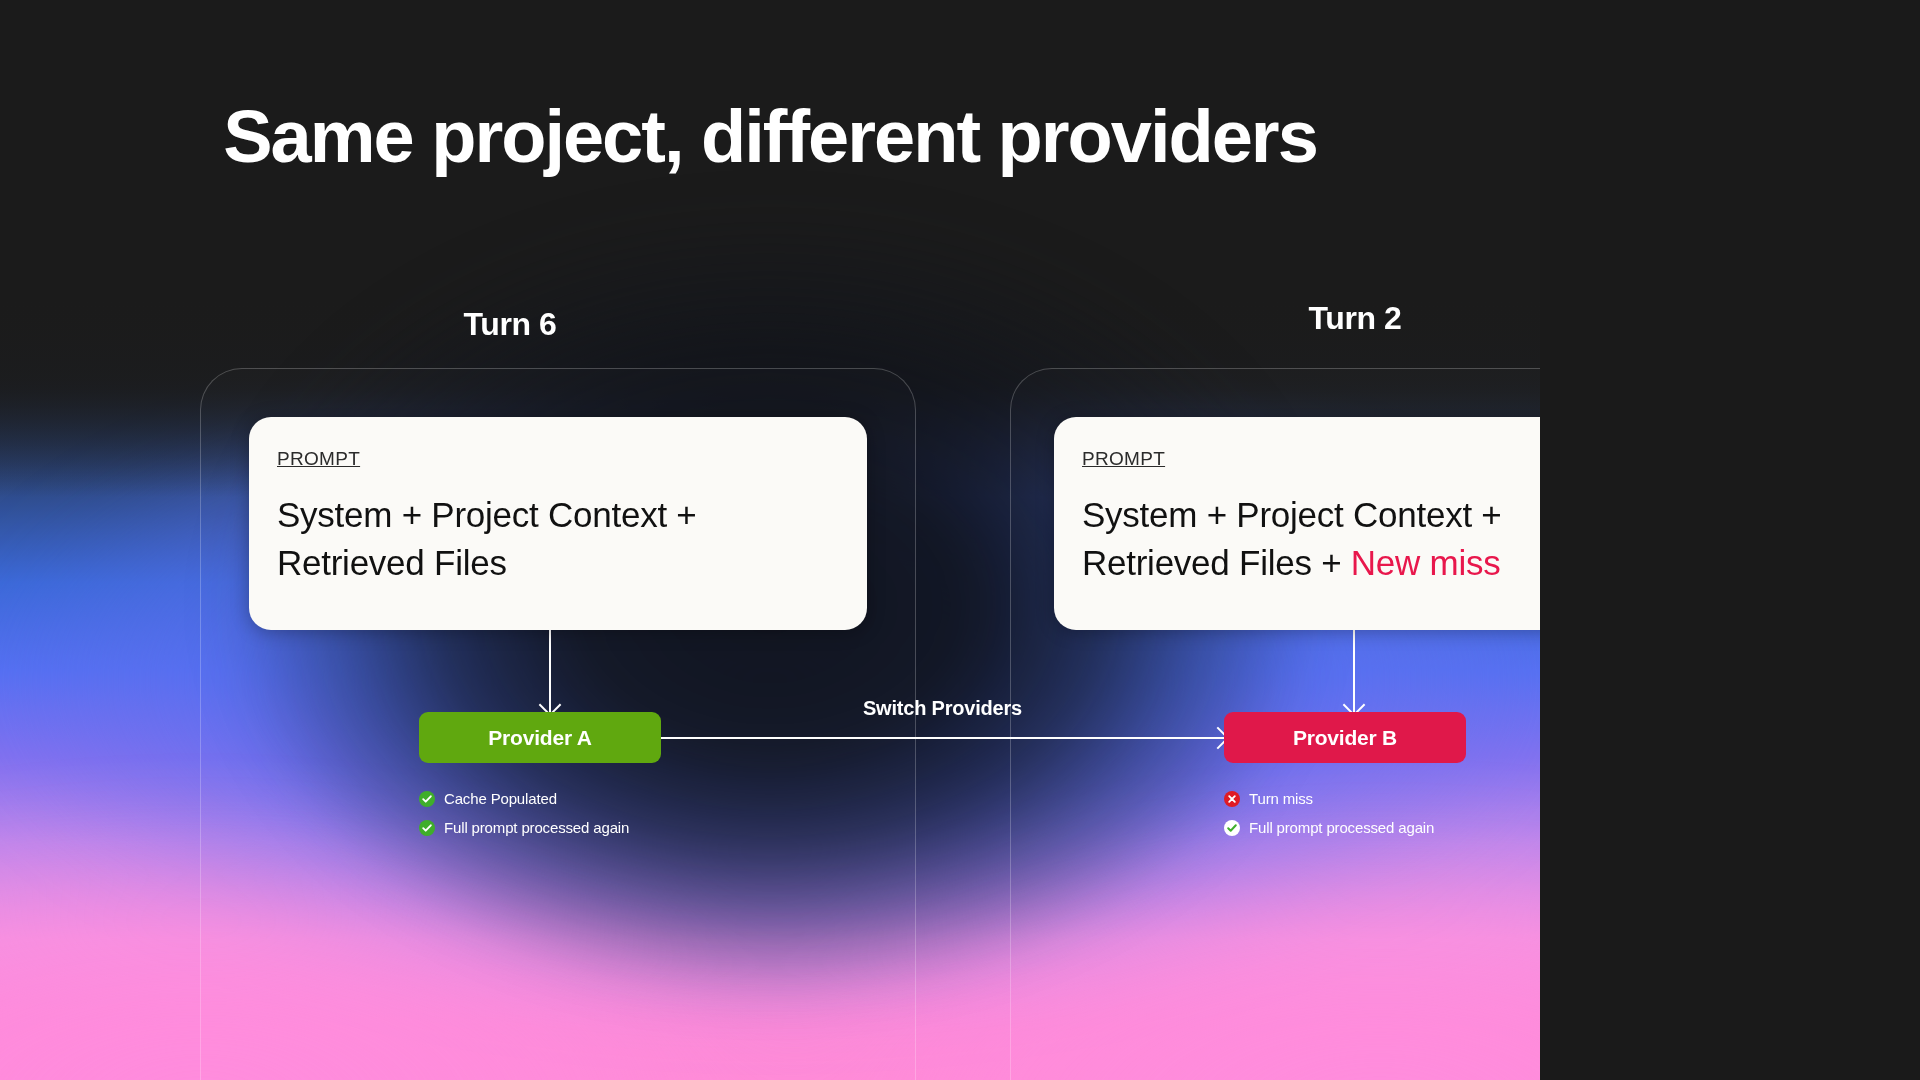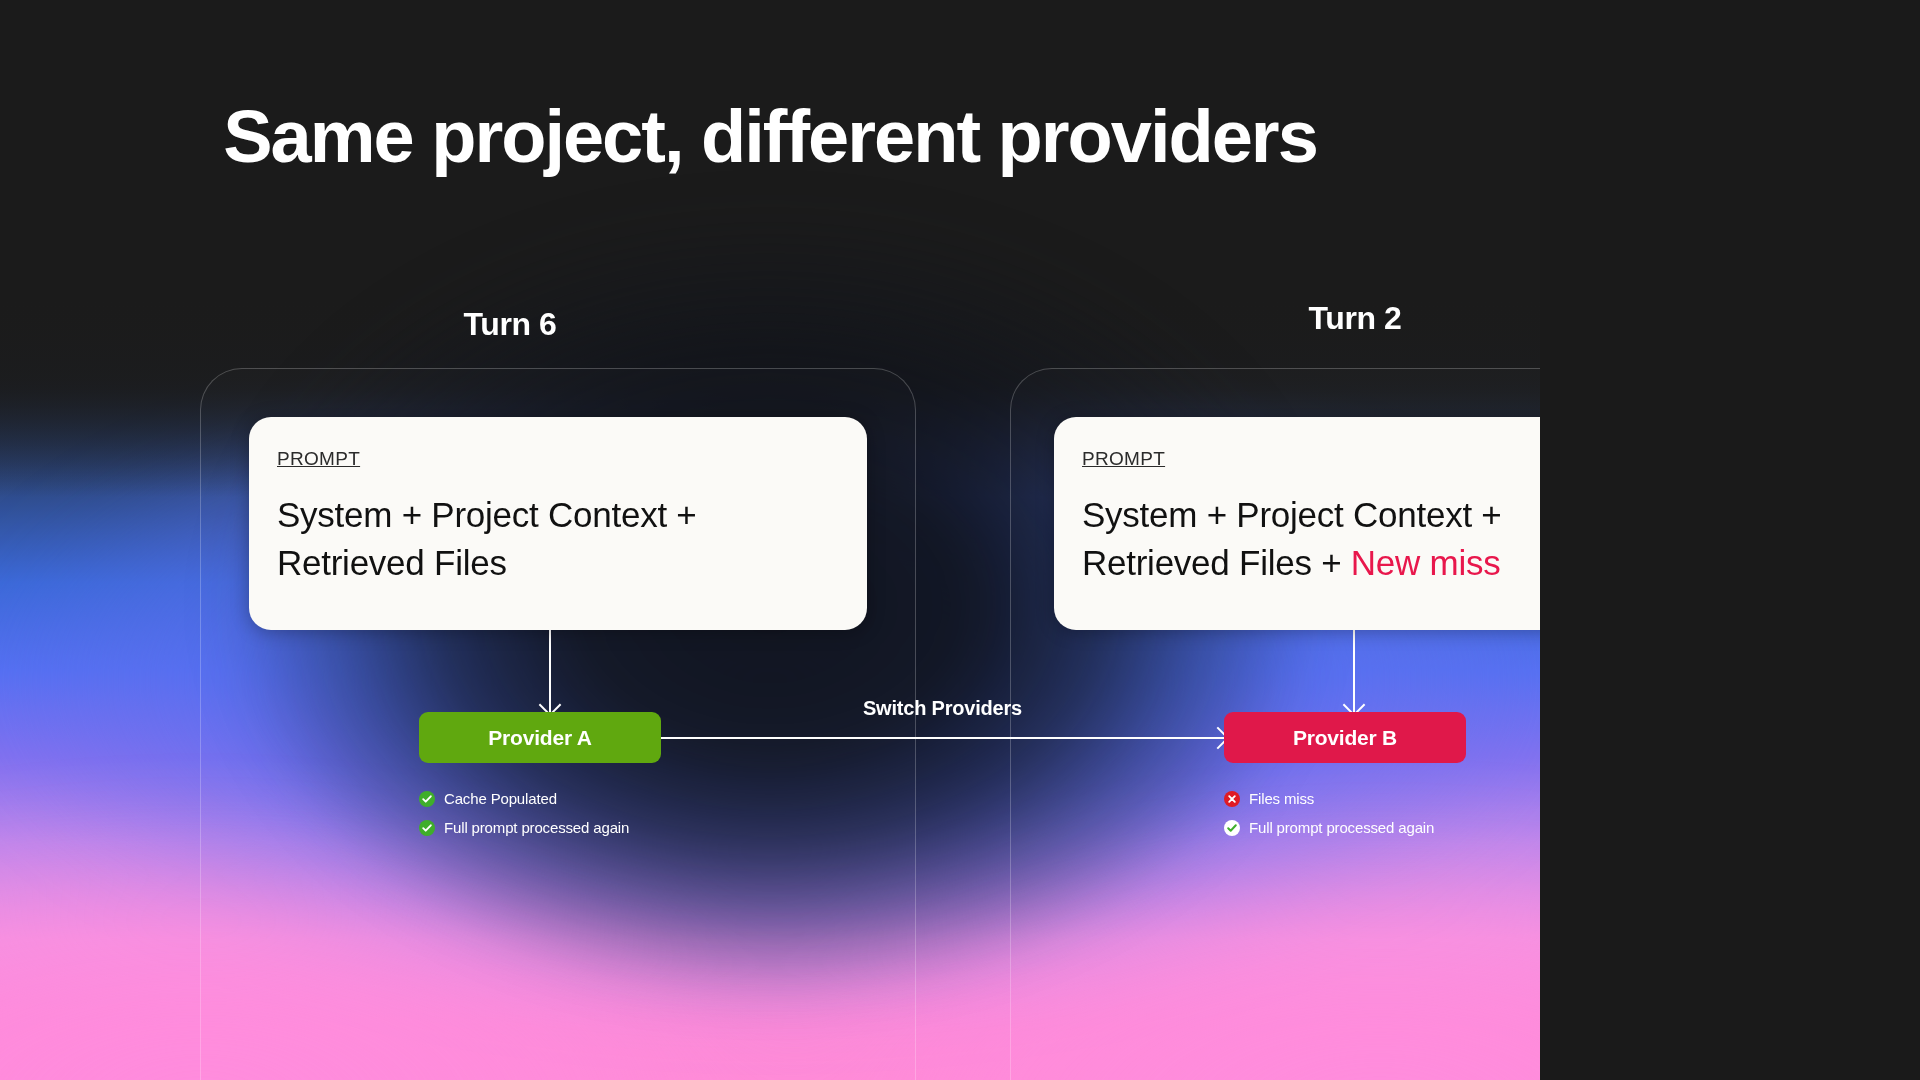--- a/index.html
+++ b/index.html
@@ -314,21 +314,21 @@
   </div>
 
   <div class="status-list" id="status-b">
     <div class="status-row">
       <span class="icon-badge">
         <svg width="16" height="16" viewBox="0 0 16 16">
             <circle cx="8" cy="8" r="8" fill="#e01b24"></circle>
             <path d="M5.2 5.2 L10.8 10.8 M10.8 5.2 L5.2 10.8" stroke="#ffffff" stroke-width="1.9" fill="none" stroke-linecap="round"></path>
           </svg>
       </span>
-      <span class="status-text">Files miss</span>
+      <span class="status-text">Turn miss</span>
     </div>
     <div class="status-row">
       <span class="icon-badge">
         <svg width="16" height="16" viewBox="0 0 16 16">
             <circle cx="8" cy="8" r="8" fill="#ffffff"></circle>
             <circle cx="8" cy="8" r="7" fill="#ffffff"></circle>
             <path d="M4.2 8.2 L6.7 10.7 L11.8 5.3" stroke="#3fae2a" stroke-width="2.0" fill="none" stroke-linecap="round" stroke-linejoin="round"></path>
           </svg>
       </span>
       <span class="status-text">Full prompt processed again</span>

